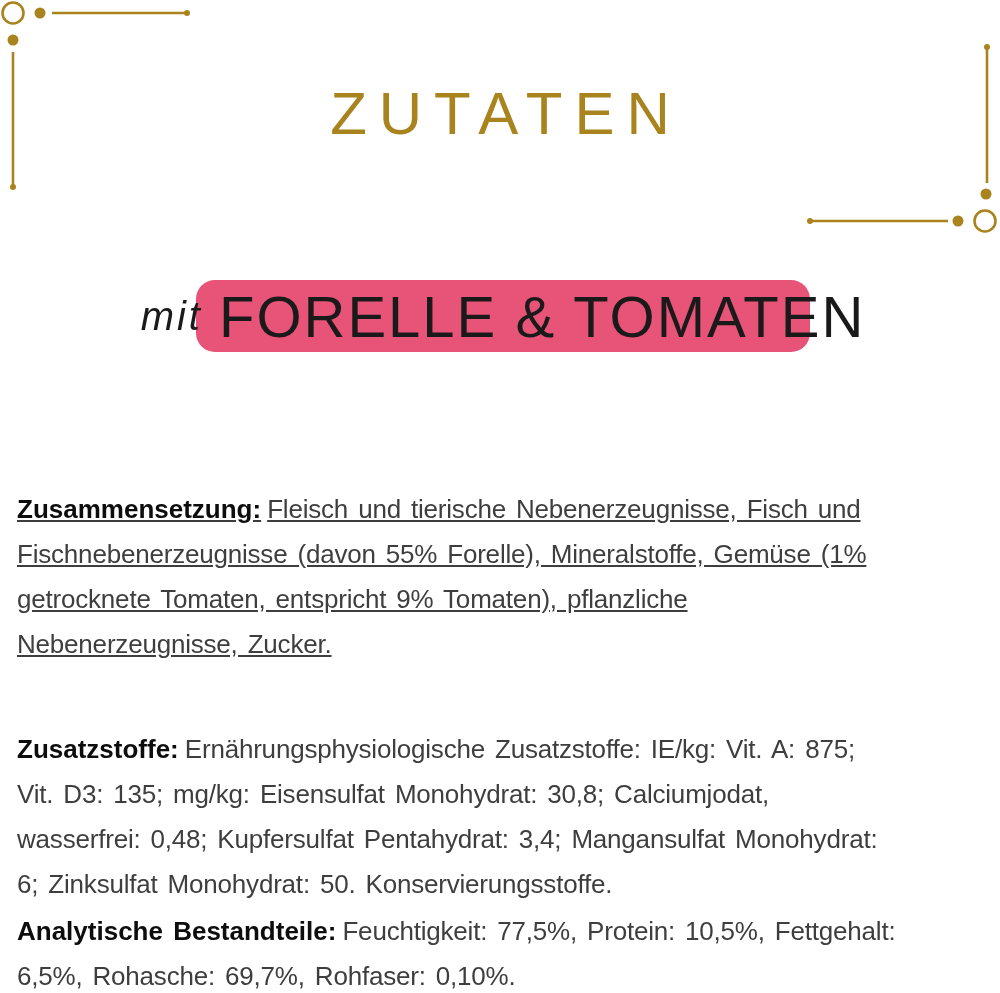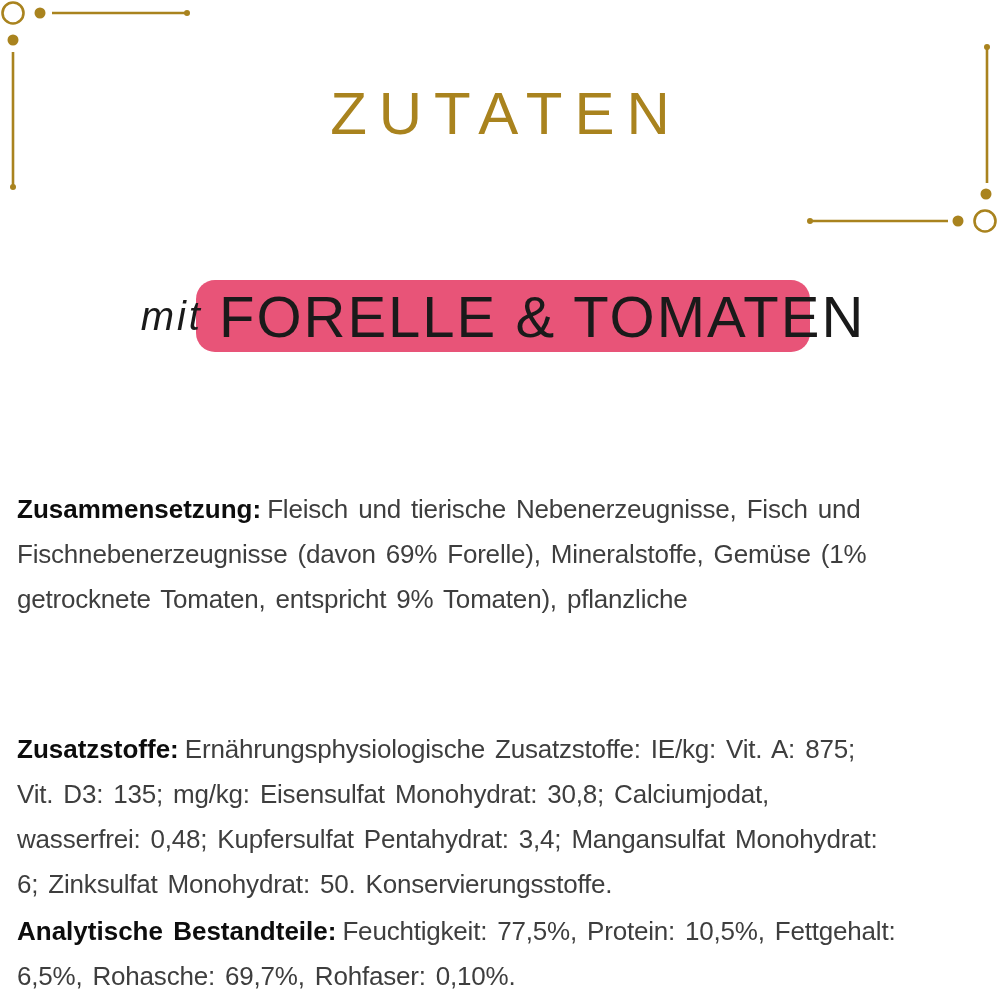--- a/index.html
+++ b/index.html
@@ -55,21 +55,21 @@
     letter-spacing:2px;
     color:var(--banner_text);
   }
   
   .section{
     position:absolute;left:17px;width:934px;
     font-size:26px;line-height:45px;
     letter-spacing:-0.2px;word-spacing:3px;
     color:var(--text);
   }
-  .sec-composition{top:487px;}
+  .sec-composition{top:487px;text-decoration:underline;}
   .sec-additives{top:727px;}
   .sec-analytical{top:909px;}
   .line{white-space:nowrap;}
   .hd{
     font-weight:700;
     color:var(--heading);
     letter-spacing:0;
     margin-right:6px;
   }
 </style>
@@ -102,22 +102,23 @@
 
   <div class="banner">
     <span class="prefix">mit</span>
     <span class="label">FORELLE &amp; TOMATEN</span>
   </div>
 
   <div class="section sec-composition">
     <div class="line">
       <span class="hd">Zusammensetzung:</span><span>Fleisch und tierische Nebenerzeugnisse, Fisch und</span>
     </div>
-    <div class="line"><span>Fischnebenerzeugnisse (davon 69% Forelle), Mineralstoffe, Gemüse (1%</span></div>
+    <div class="line"><span>Fischnebenerzeugnisse (davon 55% Forelle), Mineralstoffe, Gemüse (1%</span></div>
     <div class="line"><span>getrocknete Tomaten, entspricht 9% Tomaten), pflanzliche</span></div>
+    <div class="line"><span>Nebenerzeugnisse, Zucker.</span></div>
   </div>
 
   <div class="section sec-additives">
     <div class="line">
       <span class="hd">Zusatzstoffe:</span><span>Ernährungsphysiologische Zusatzstoffe: IE/kg: Vit. A: 875;</span>
     </div>
     <div class="line"><span>Vit. D3: 135; mg/kg: Eisensulfat Monohydrat: 30,8; Calciumjodat,</span></div>
     <div class="line"><span>wasserfrei: 0,48; Kupfersulfat Pentahydrat: 3,4; Mangansulfat Monohydrat:</span></div>
     <div class="line"><span>6; Zinksulfat Monohydrat: 50. Konservierungsstoffe.</span></div>
   </div>

